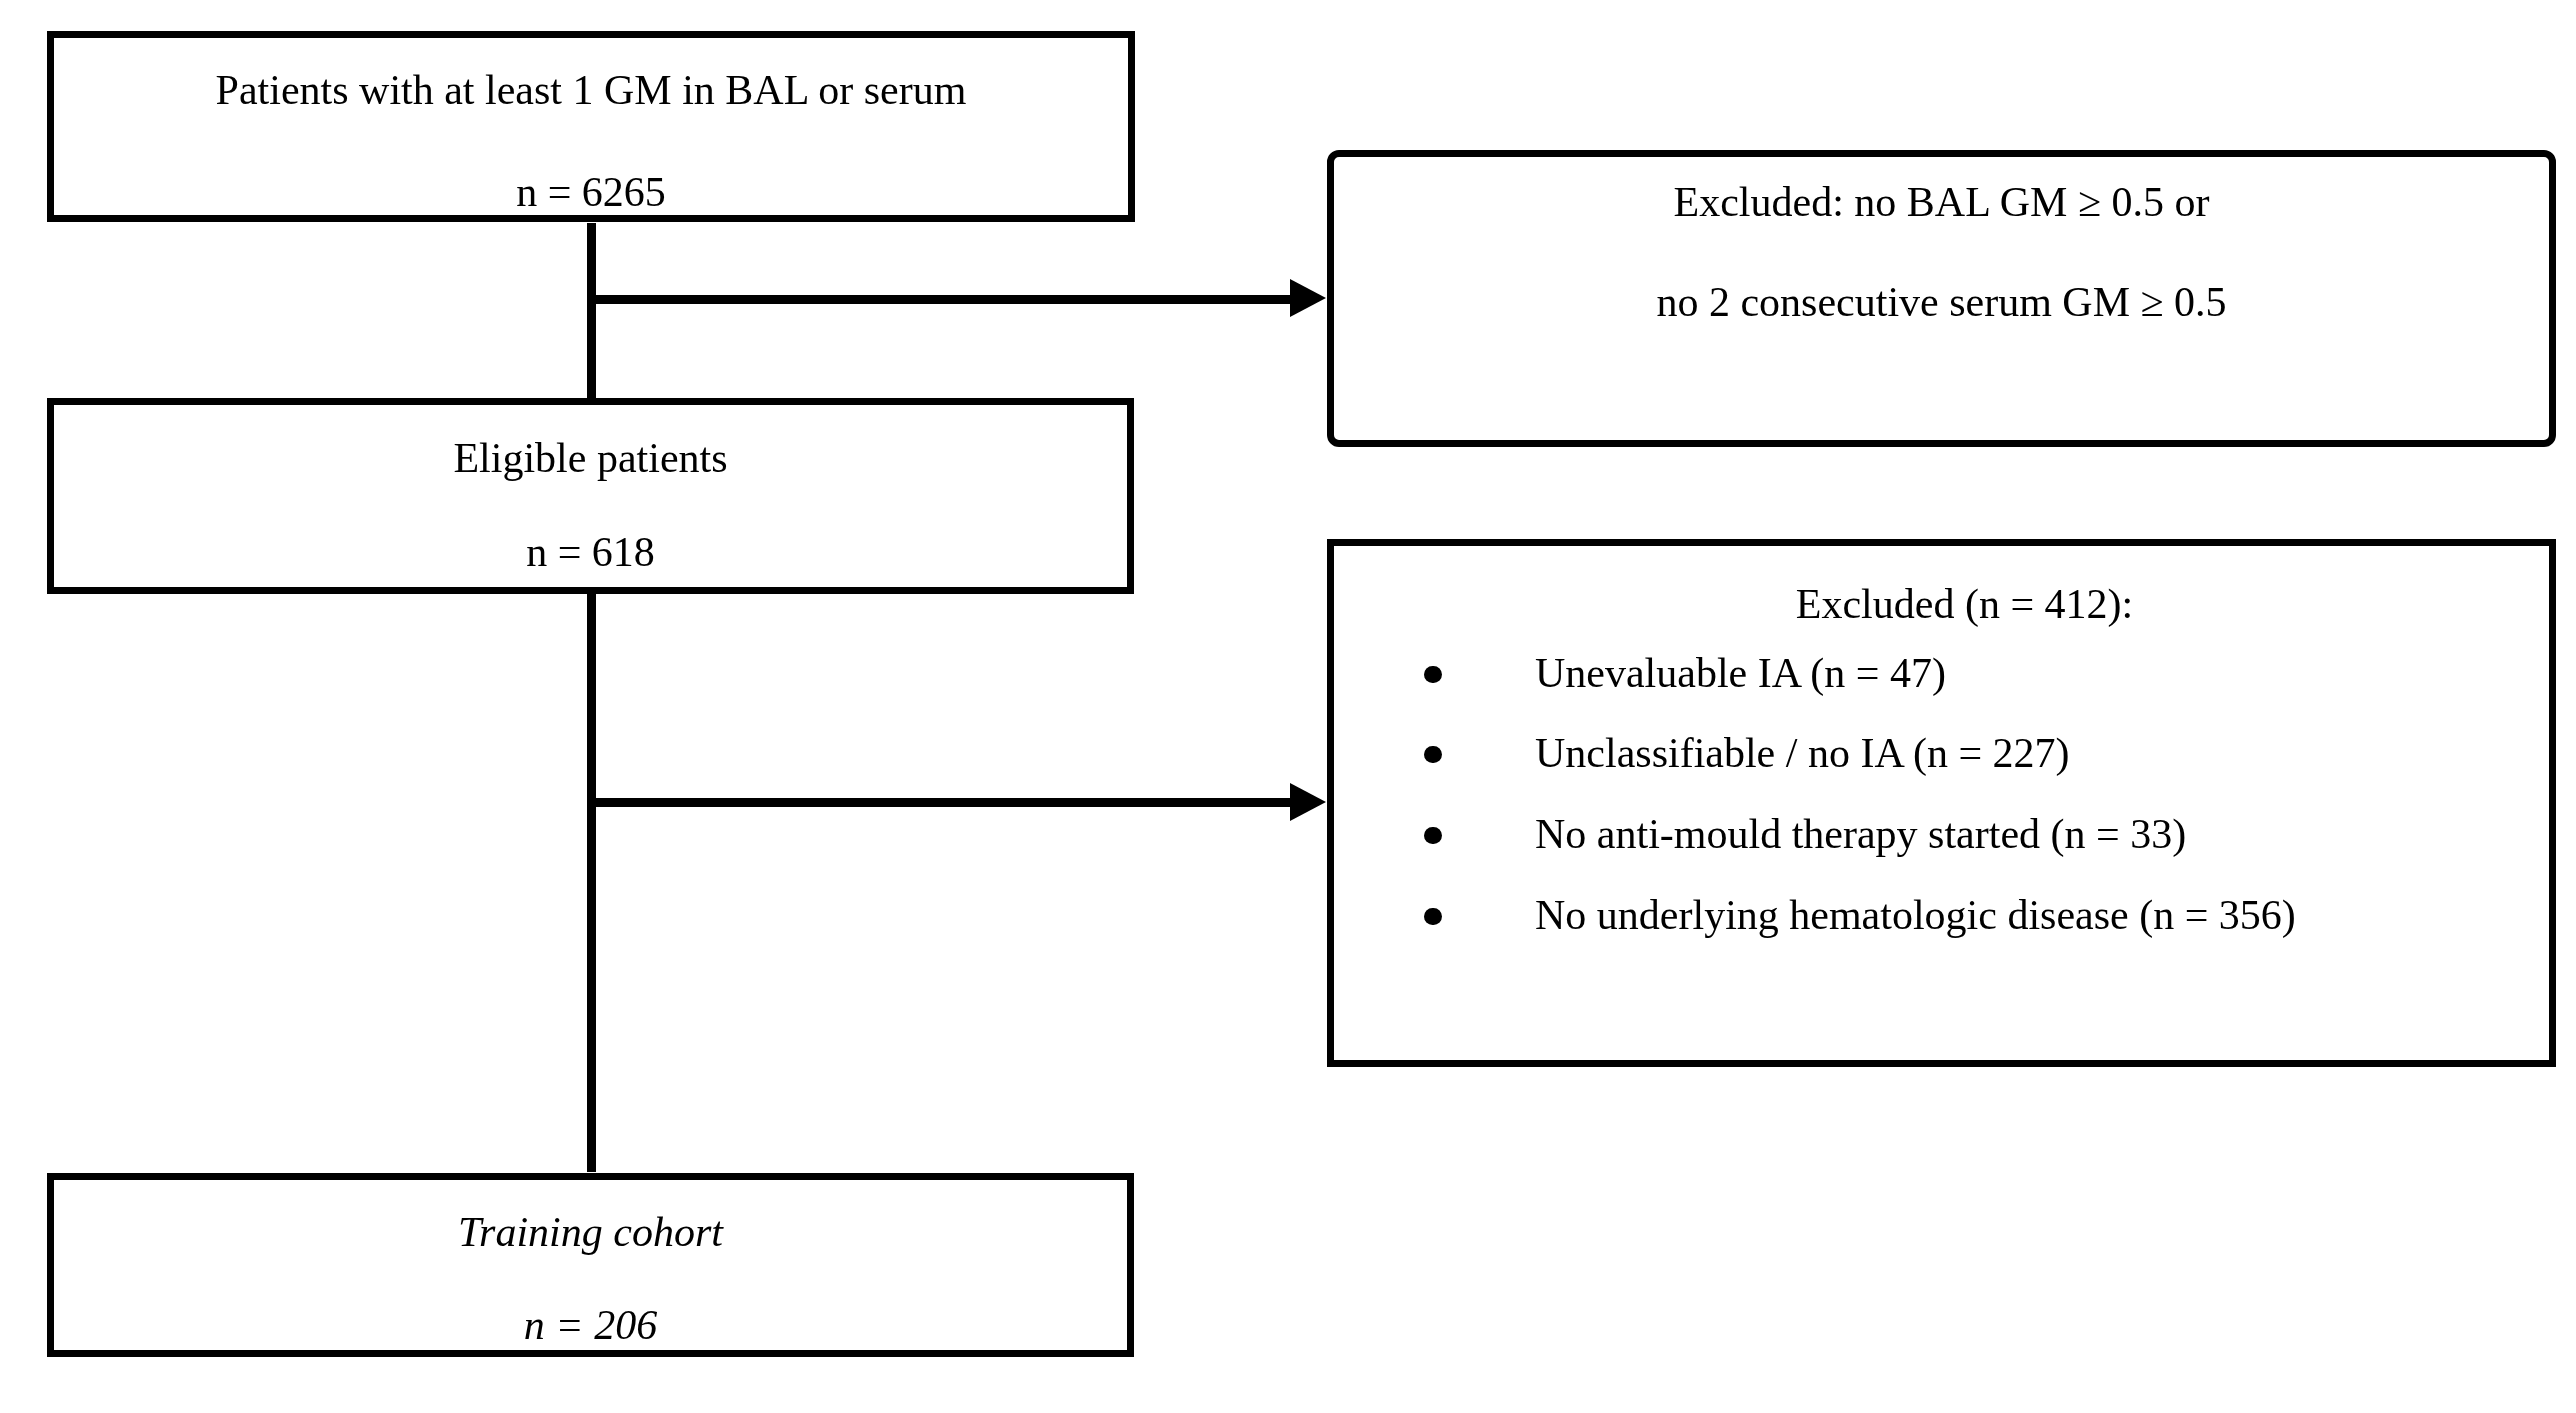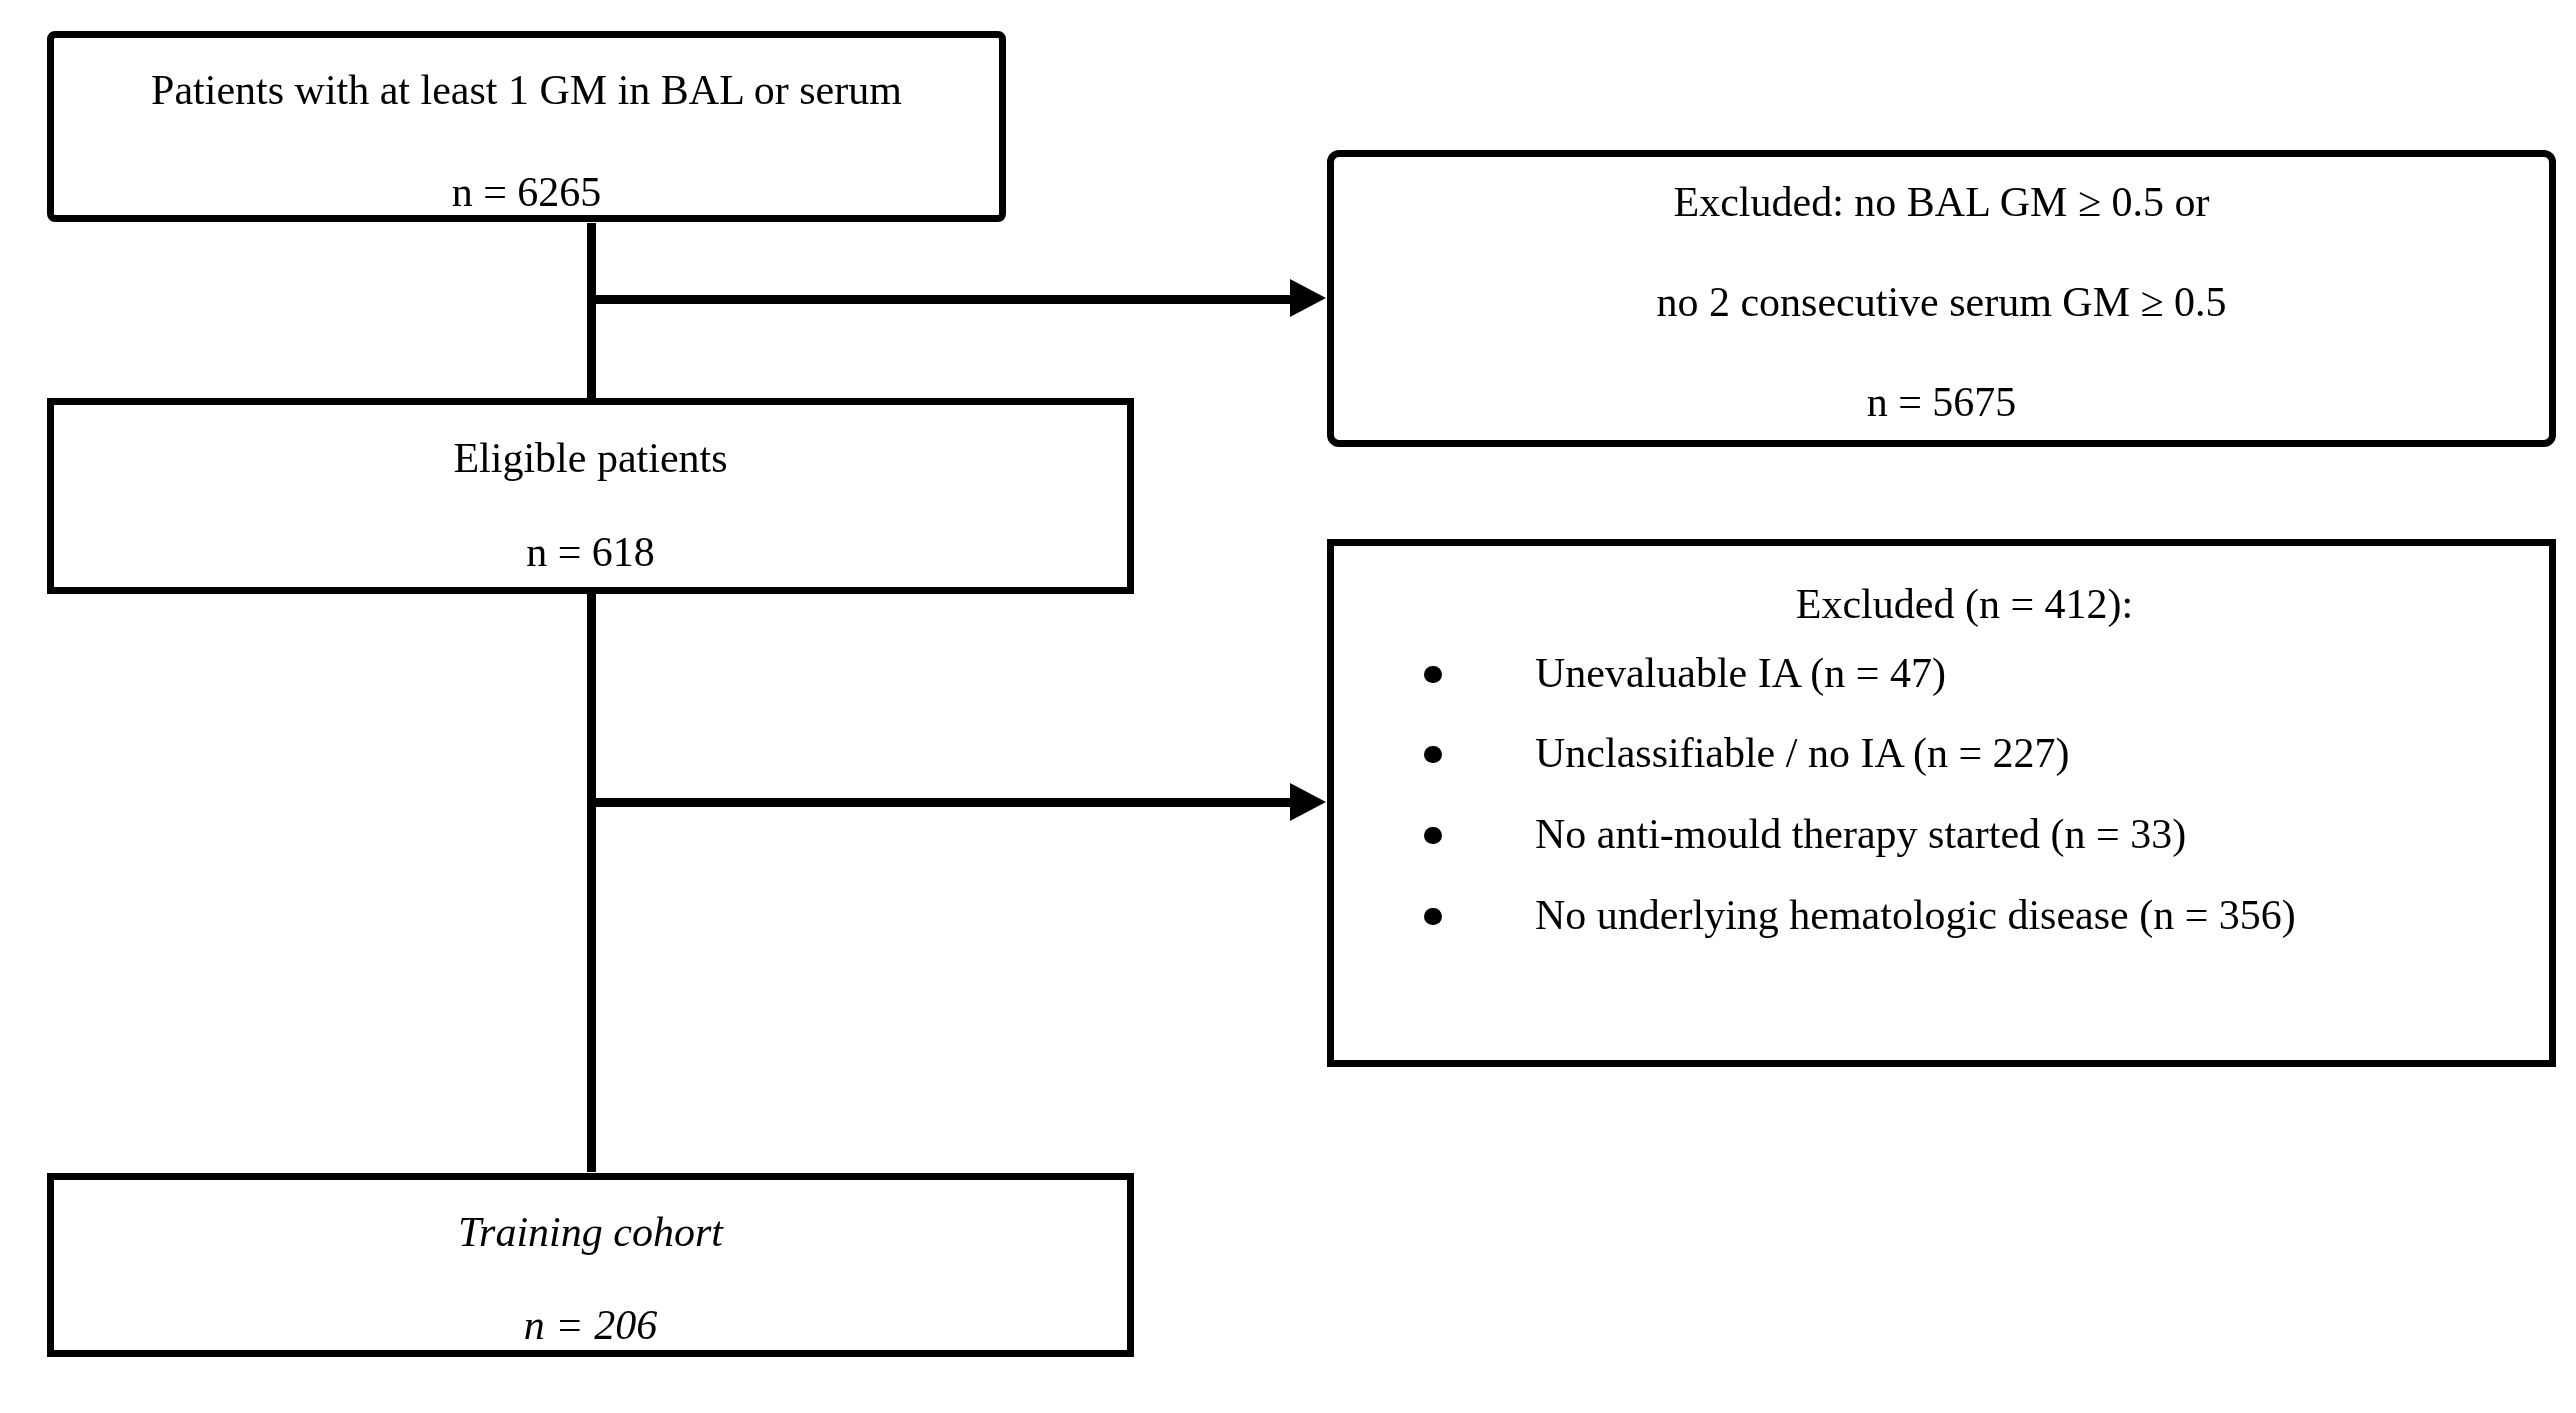--- a/index.html
+++ b/index.html
@@ -68,21 +68,21 @@
   .arrowhead {
     position: absolute;
     width: 0;
     height: 0;
     border-top: 19.7px solid transparent;
     border-bottom: 19.7px solid transparent;
     border-left: 36px solid #000000;
   }
 
   
-  #box-source   { left: 47px;   top: 31px;   width: 959px; height: 191px; border-radius: 8px; }
+  #box-source   { left: 47px;   top: 31px;   width: 1088px; height: 191px; }
   #box-excl-gm  { left: 1327px; top: 150px;  width: 1229px; height: 297px; border-radius: 12px; }
   #box-eligible { left: 47px;   top: 398px;  width: 1087px; height: 196px; }
   #box-excl-cr  { left: 1327px; top: 539px;  width: 1229px; height: 528px; }
   #box-training { left: 47px;   top: 1173px; width: 1087px; height: 184px; font-style: italic; }
 
   
   #v1 { left: 587px; top: 223px;  height: 177px; }
   #v2 { left: 587px; top: 593px;  height: 579px; }
   #h1 { left: 587px; top: 295px;  width: 703px; }
   #h2 { left: 587px; top: 798px; width: 703px; }
@@ -95,21 +95,20 @@
 <div id="canvas">
 
   <div class="box" id="box-source">
     <div class="tl" style="top: 22px;">Patients with at least 1 GM in BAL or serum</div>
     <div class="tl" style="top: 124px;">n = 6265</div>
   </div>
 
   <div class="box" id="box-excl-gm">
     <div class="tl" style="top: 14.6px;">Excluded: no BAL GM ≥ 0.5 or</div>
     <div class="tl" style="top: 115px;">no 2 consecutive serum GM ≥ 0.5</div>
-    <div class="tl" style="top: 215px;">n = 5675</div>
   </div>
 
   <div class="box" id="box-eligible">
     <div class="tl" style="top: 23.4px;">Eligible patients</div>
     <div class="tl" style="top: 117px;">n = 618</div>
   </div>
 
   <div class="box" id="box-excl-cr">
     <div class="tl" style="top: 28px; margin-left: 46px;">Excluded (n = 412):</div>
 

